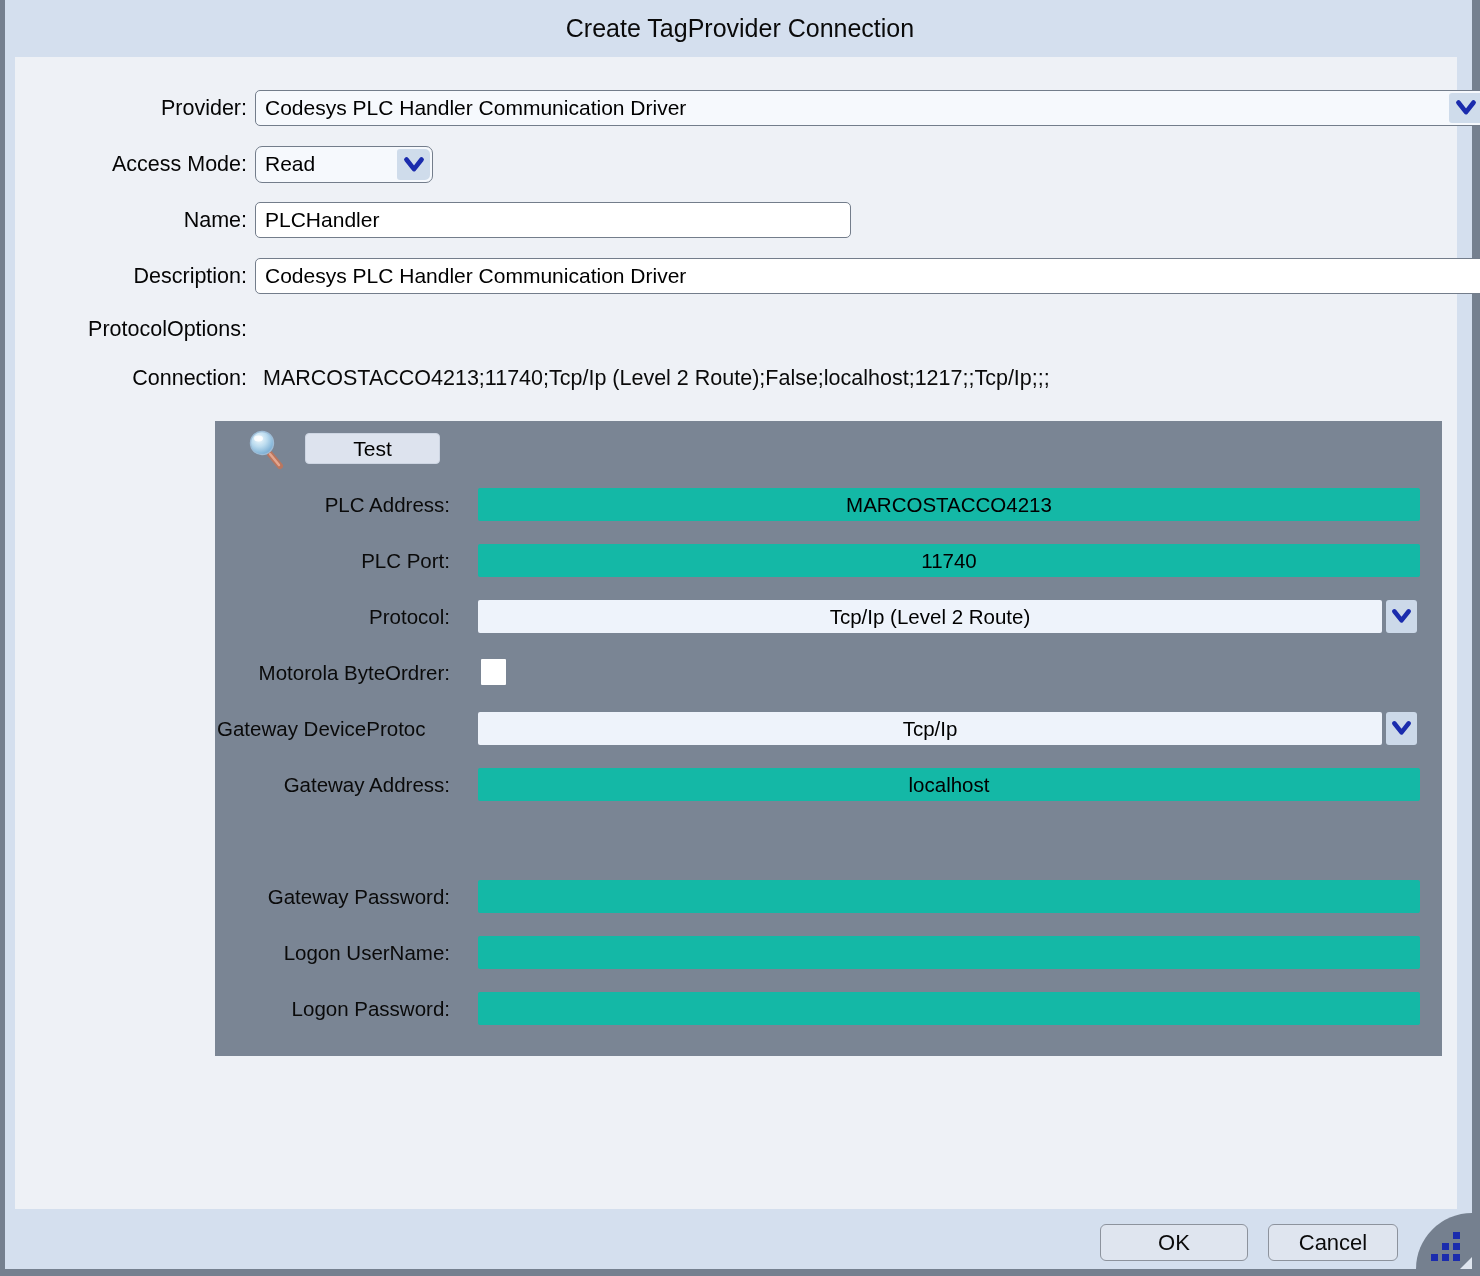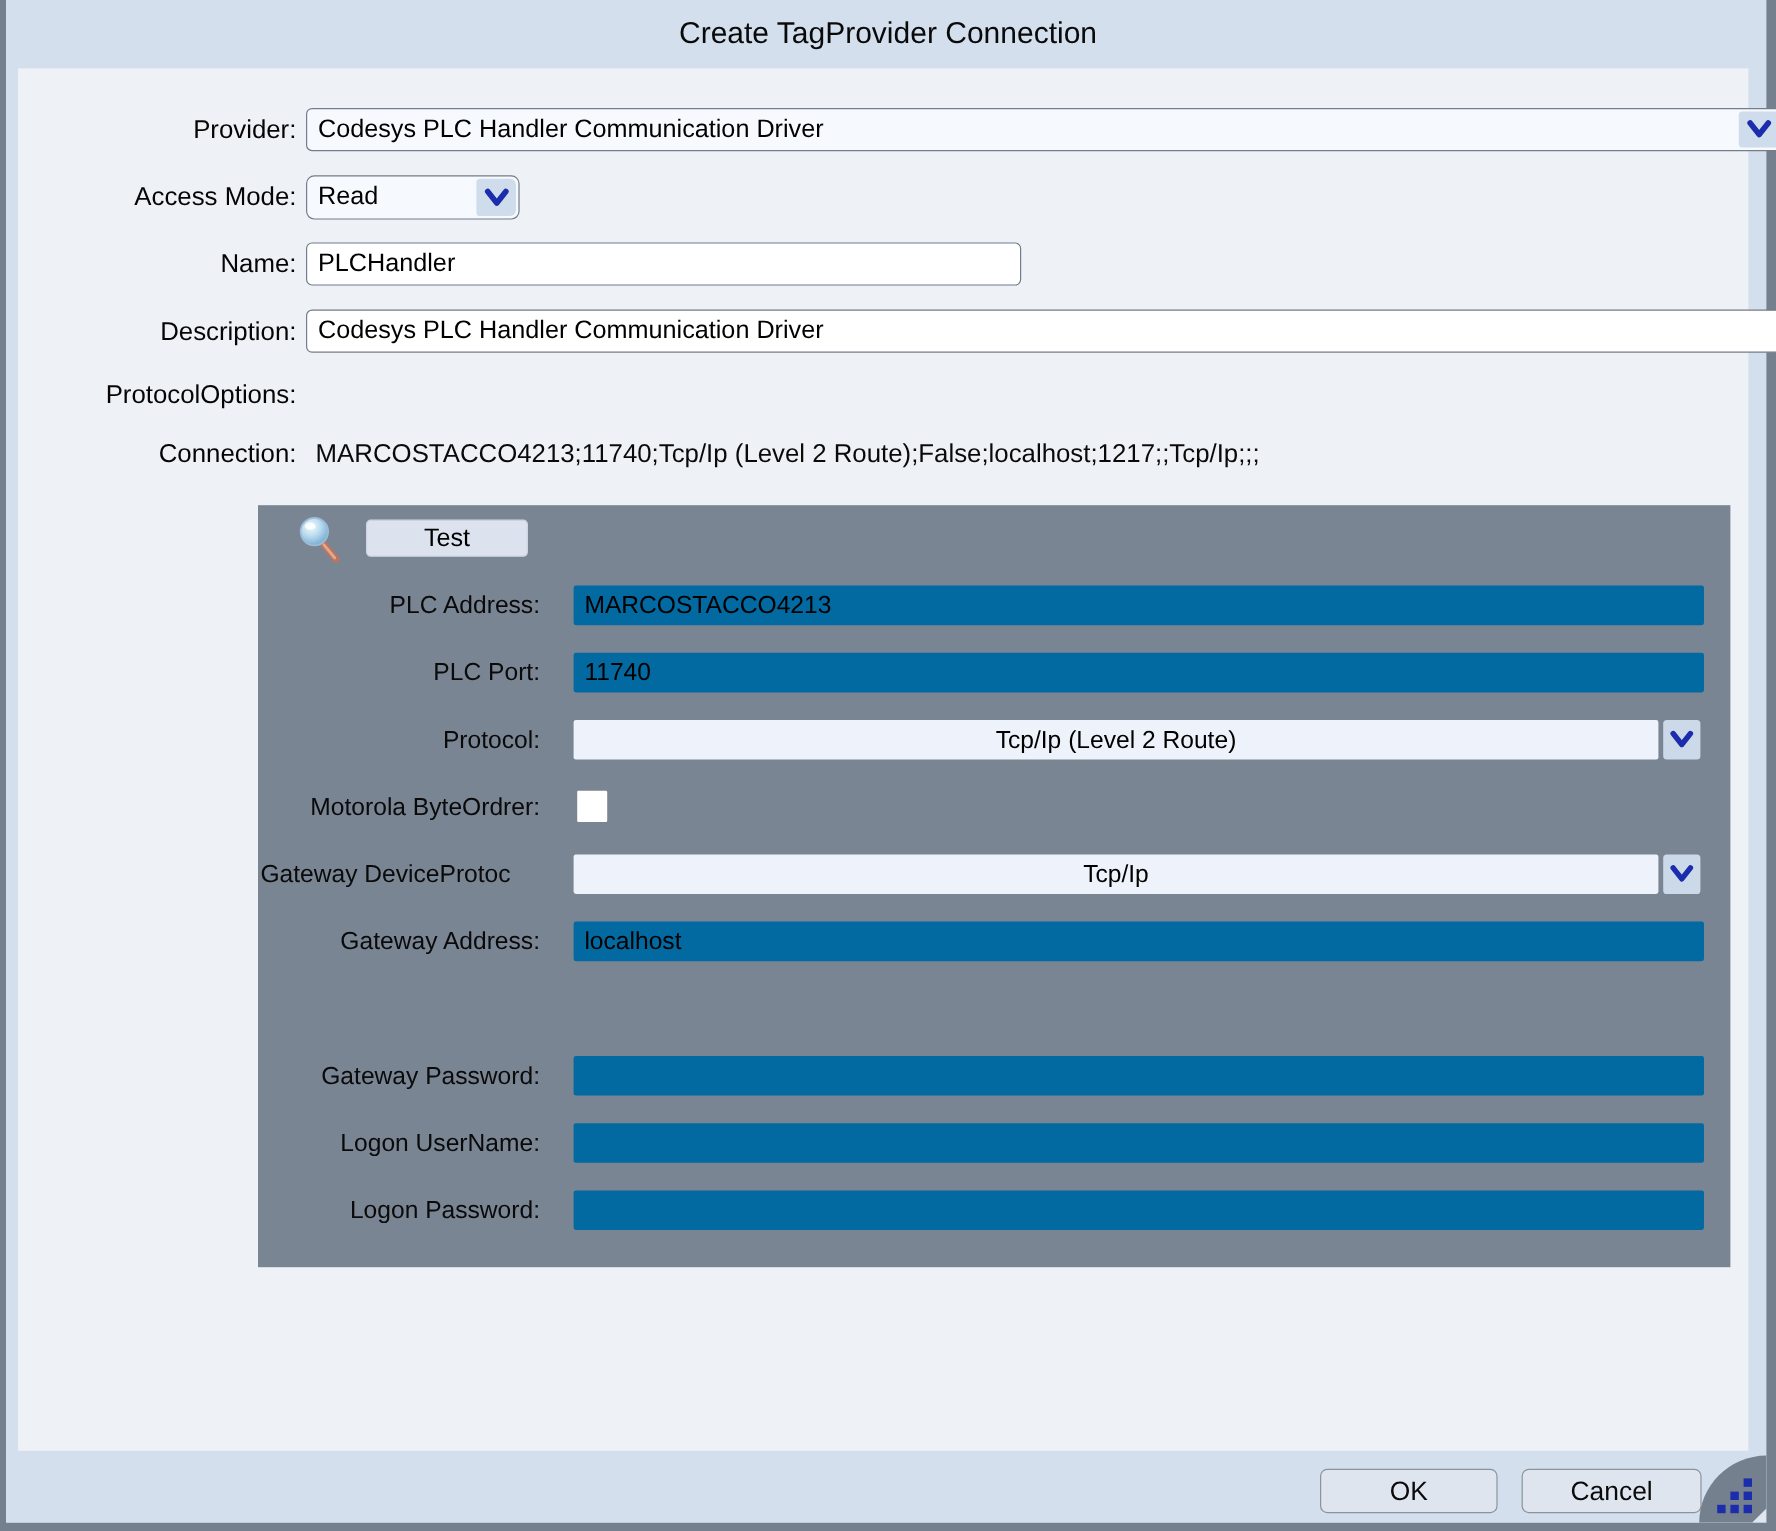--- a/index.html
+++ b/index.html
@@ -40,22 +40,22 @@
     font-size:21px; color:#000; display:flex; align-items:center; justify-content:center;
     font-family:"Liberation Sans", sans-serif; padding:5px; cursor:default;
   }
   .mag { position:absolute; left:33px; top:9px; width:38px; height:40px; }
 
   .prow { position:absolute; left:0; width:100%; height:34px; }
   .plabel { position:absolute; left:0; top:0; width:235px; text-align:right; font-size:20.5px; line-height:33px; color:#0a0a0a; white-space:nowrap; overflow:hidden; }
   .plabel--clip { text-align:left; left:2px; }
   .pinput {
     position:absolute; left:263px; top:0; width:942px; height:33px;
-    background:#0369a1; border:none; border-radius:2px; box-sizing:border-box;
-    font-size:20.5px; padding:0 9px; color:#000; font-family:"Liberation Sans", sans-serif;
+    background:#14b8a6; border:none; border-radius:2px; box-sizing:border-box;
+    font-size:20.5px; padding:0 9px; color:#000; font-family:"Liberation Sans", sans-serif;text-align:center;
   }
   .pdrop {
     position:absolute; left:263px; top:0; width:904px; height:33px;
     background:#eef3fb; border-radius:2px; box-sizing:border-box;
     font-size:20.5px; line-height:33px; padding:0 6px; color:#000; overflow:hidden; white-space:nowrap;text-align:center;
   }
   .pdrop-btn {
     position:absolute; left:1171px; top:0; width:31px; height:33px;
     background:#ccd9e9; border-radius:3px; display:flex; align-items:center; justify-content:center;
   }
@@ -195,21 +195,21 @@
       <input class="pinput" value="" style="">
     </div>
 
     <div class="prow" style="top:571px;">
       <div class="plabel">Logon Password:</div>
       <input class="pinput" value="" style="">
     </div>
   </div>
 
   <button class="bottombar-btn" style="left:1100px; top:1224px; width:148px;">OK</button>
-  <button class="bottombar-btn" style="left:1268px; top:1224px; width:150px;">Cancel</button>
+  <button class="bottombar-btn" style="left:1268px; top:1224px; width:130px;">Cancel</button>
 
   <span class="grip">
     <svg viewBox="0 0 64 64" width="64" height="64">
       <path d="M64 8 A 56 56 0 0 0 8 64 L 64 64 Z" fill="#75808f"></path>
       <path d="M64 52 L 64 64 L 52 64 Z" fill="#dfe6ef"></path>
       <rect x="45" y="27" width="7" height="7" fill="#1b2cad"></rect>
       <rect x="34" y="38" width="7" height="7" fill="#1b2cad"></rect>
       <rect x="45" y="38" width="7" height="7" fill="#1b2cad"></rect>
       <rect x="23" y="49" width="7" height="7" fill="#1b2cad"></rect>
       <rect x="34" y="49" width="7" height="7" fill="#1b2cad"></rect>

